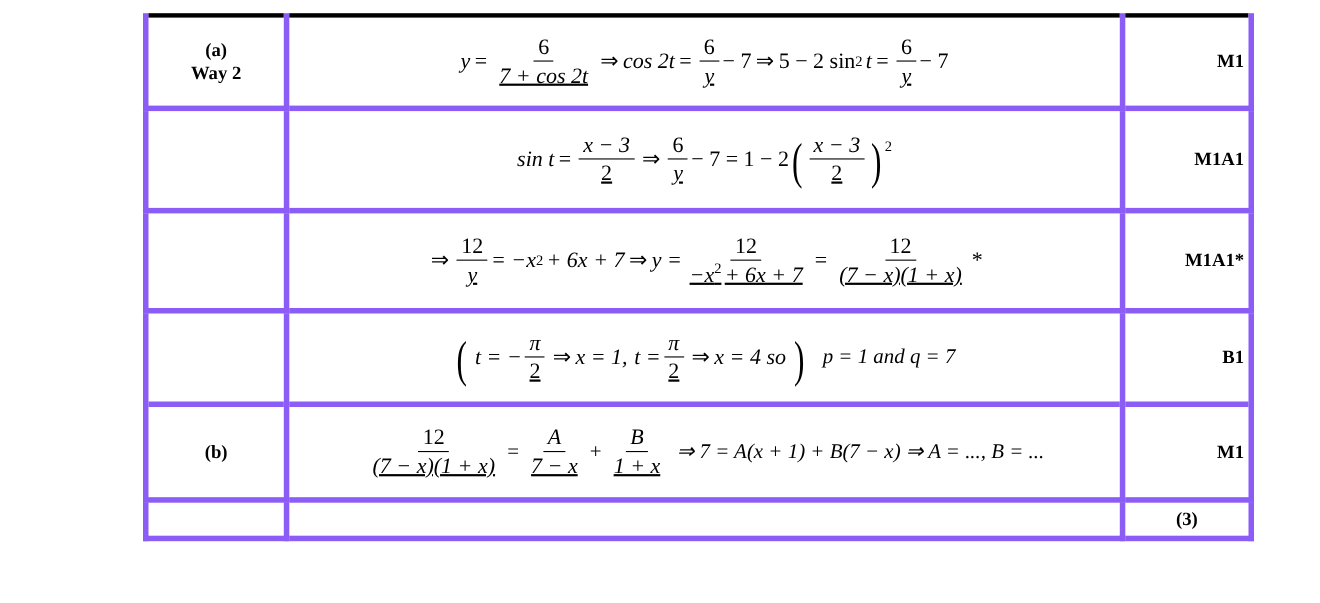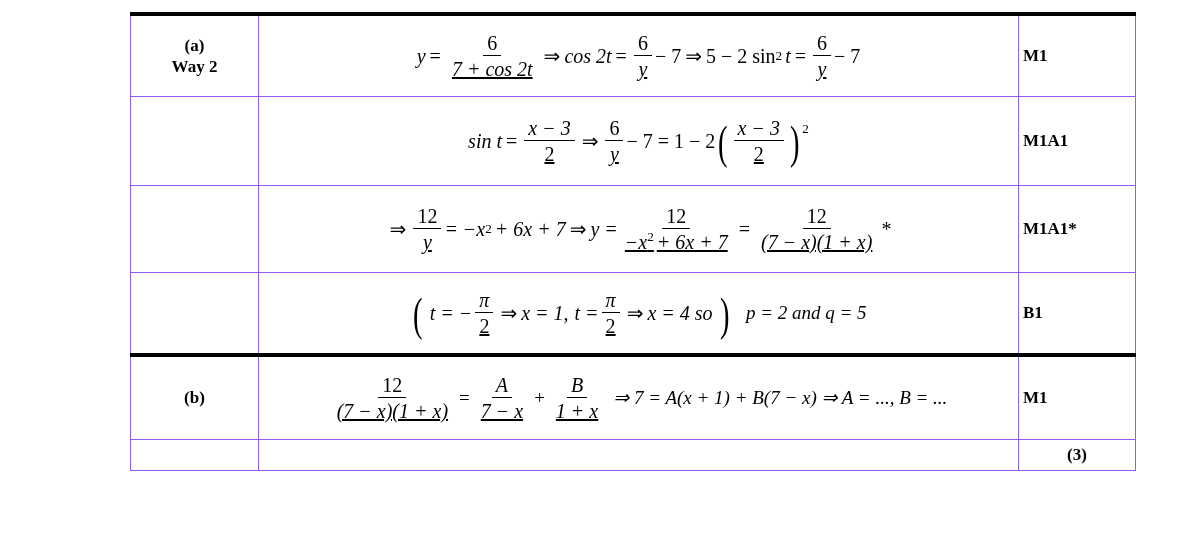--- a/index.html
+++ b/index.html
@@ -22,37 +22,37 @@
   }
   table.marks {
     position: absolute;
     left: 130px;
     top: 12px;
     border-collapse: collapse;
     table-layout: fixed;
     width: 1005px;
   }
   table.marks td {
-    border: 1px solid #8b5cf6;
+    border: 5px solid #8b5cf6;
     vertical-align: middle;
     padding: 2px 4px;
   }
   col.c-label { width: 128px; }
   col.c-work  { width: 760px; }
   col.c-mark  { width: 117px; }
 
   .label-cell {
     text-align: center;
     font-weight: bold;
     font-size: 17px;
     line-height: 1.25;
     font-family: "Liberation Serif", serif;
   }
   .mark-cell {
-    text-align: left;
+    text-align: right;
     font-weight: bold;
     font-size: 17px;
     font-family: "Liberation Serif", serif;
   }
   .work-cell {
     text-align: center;
     font-size: 19px;
   }
 
   
@@ -241,21 +241,21 @@
             <span class="op">⇒</span>
             <span class="it">x = 1,</span>
             <span class="it" style="margin-left:6px;">t =</span>
             <span class="frac">
               <span class="num it">π</span>
               <span class="den">2</span>
             </span>
             <span class="op">⇒</span>
             <span class="it">x = 4 so</span>
             <span class="paren-xl" style="margin-left:4px;">)</span>
-            <span class="it" style="margin-left:14px; font-size:19px;">p = 2 and q = 5</span>
+            <span class="it" style="margin-left:14px; font-size:19px;">p = 1 and q = 7</span>
           </span>
         </td>
         <td class="mark-cell box-right">B1</td>
       </tr>
 
       <tr>
         <td class="label-cell" style="height:78px;">
           <div>(b)</div>
         </td>
         <td class="work-cell">

